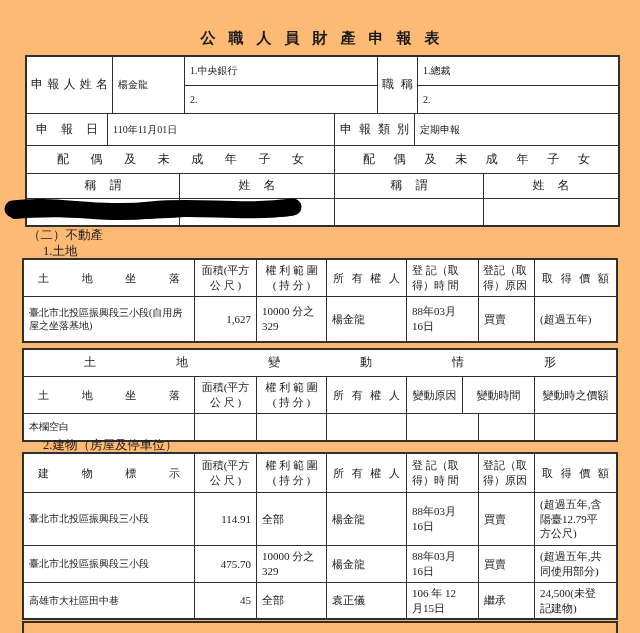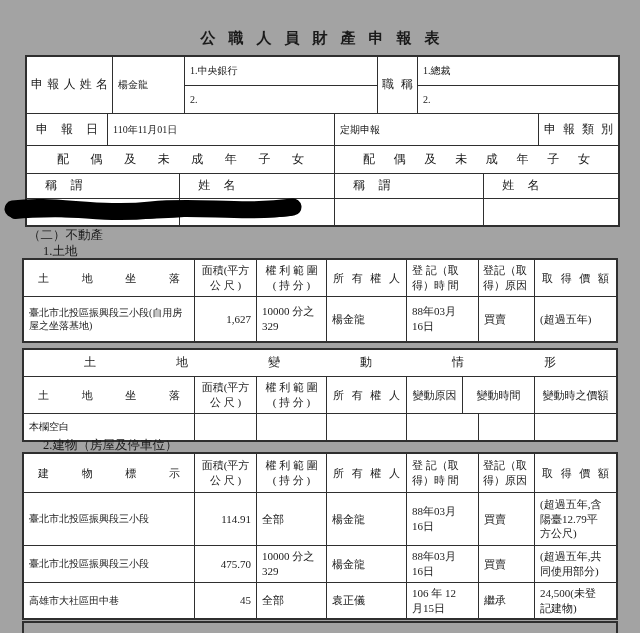--- a/index.html
+++ b/index.html
@@ -1,17 +1,17 @@
 <!DOCTYPE html>
 <html><head>
 <meta charset="utf-8">
 <style>
   html,body { margin:0; padding:0; background:#fff; }
   .page {
-    position:relative; width:640px; height:633px; background:#a3a3a3;
+    position:relative; width:640px; height:633px; background:#fdba74;
     font-family:"Liberation Serif","DejaVu Serif",serif; color:#1a1a1a;
     overflow:hidden;
   }
   .doc-title {
     position:absolute; top:29px; left:0; width:100%;
     text-align:center; font-size:15px; font-weight:bold;
     letter-spacing:13px; text-indent:13px;
   }
   .tbl { position:absolute; border:2px solid #2f2f2f; box-sizing:border-box; background:#fff; }
   .trow { display:flex; align-items:stretch; }
@@ -22,21 +22,21 @@
   .stack { flex-direction:column; align-items:stretch; padding:0; }
   .sub { flex:1; display:flex; align-items:center; }
   .sub + .sub { border-top:1.5px solid #2f2f2f; }
   .lbl { font-size:12px; }
   .fs11 { font-size:11px; }
   .fs12 { font-size:10px; }
   .tC { text-align:center; }
   .tR { text-align:right; }
   .jsp { text-align:justify; text-align-last:justify; }
   .pre { white-space:pre-line; }
-  .gap2 { letter-spacing:1.1em; text-indent:1.1em; }
+  .gap2 { letter-spacing:1.1em; text-indent:1.1em; text-align:center; }
   .shead { position:absolute; font-size:12.5px; }
   .partial-tbl {
     position:absolute; left:22px; top:621px; width:596px; height:18px;
     border:2px solid #2f2f2f; border-bottom:none; box-sizing:border-box;
   }
   .redact { position:absolute; left:3px; top:193px; width:300px; height:32px; }
 </style>
 </head>
 <body>
 
@@ -72,25 +72,25 @@
           </div>
       </div>
     </div>
     <div class="trow" style="height:31px">
       <div class="cell lbl" style="width:80px">
           <div class="cb jsp" style="padding:1px 9px">申報日</div>
         </div>
       <div class="cell fs12" style="width:227px">
           <div class="cb">110年11月01日</div>
         </div>
+      <div class="cell lbl" style="width:80px">
+          <div class="cb jsp" style="padding:1px 5px">申報類別</div>
+        </div>
       <div class="cell fs12" style="flex:1">
           <div class="cb">定期申報</div>
-        </div>
-      <div class="cell lbl" style="width:80px">
-          <div class="cb jsp" style="padding:1px 5px">申報類別</div>
         </div>
     </div>
     <div class="trow" style="height:27px">
       <div class="cell lbl" style="width:307px">
           <div class="cb jsp" style="padding:1px 30px">配偶及未成年子女</div>
         </div>
       <div class="cell lbl" style="flex:1">
           <div class="cb jsp" style="padding:1px 28px">配偶及未成年子女</div>
         </div>
     </div>

